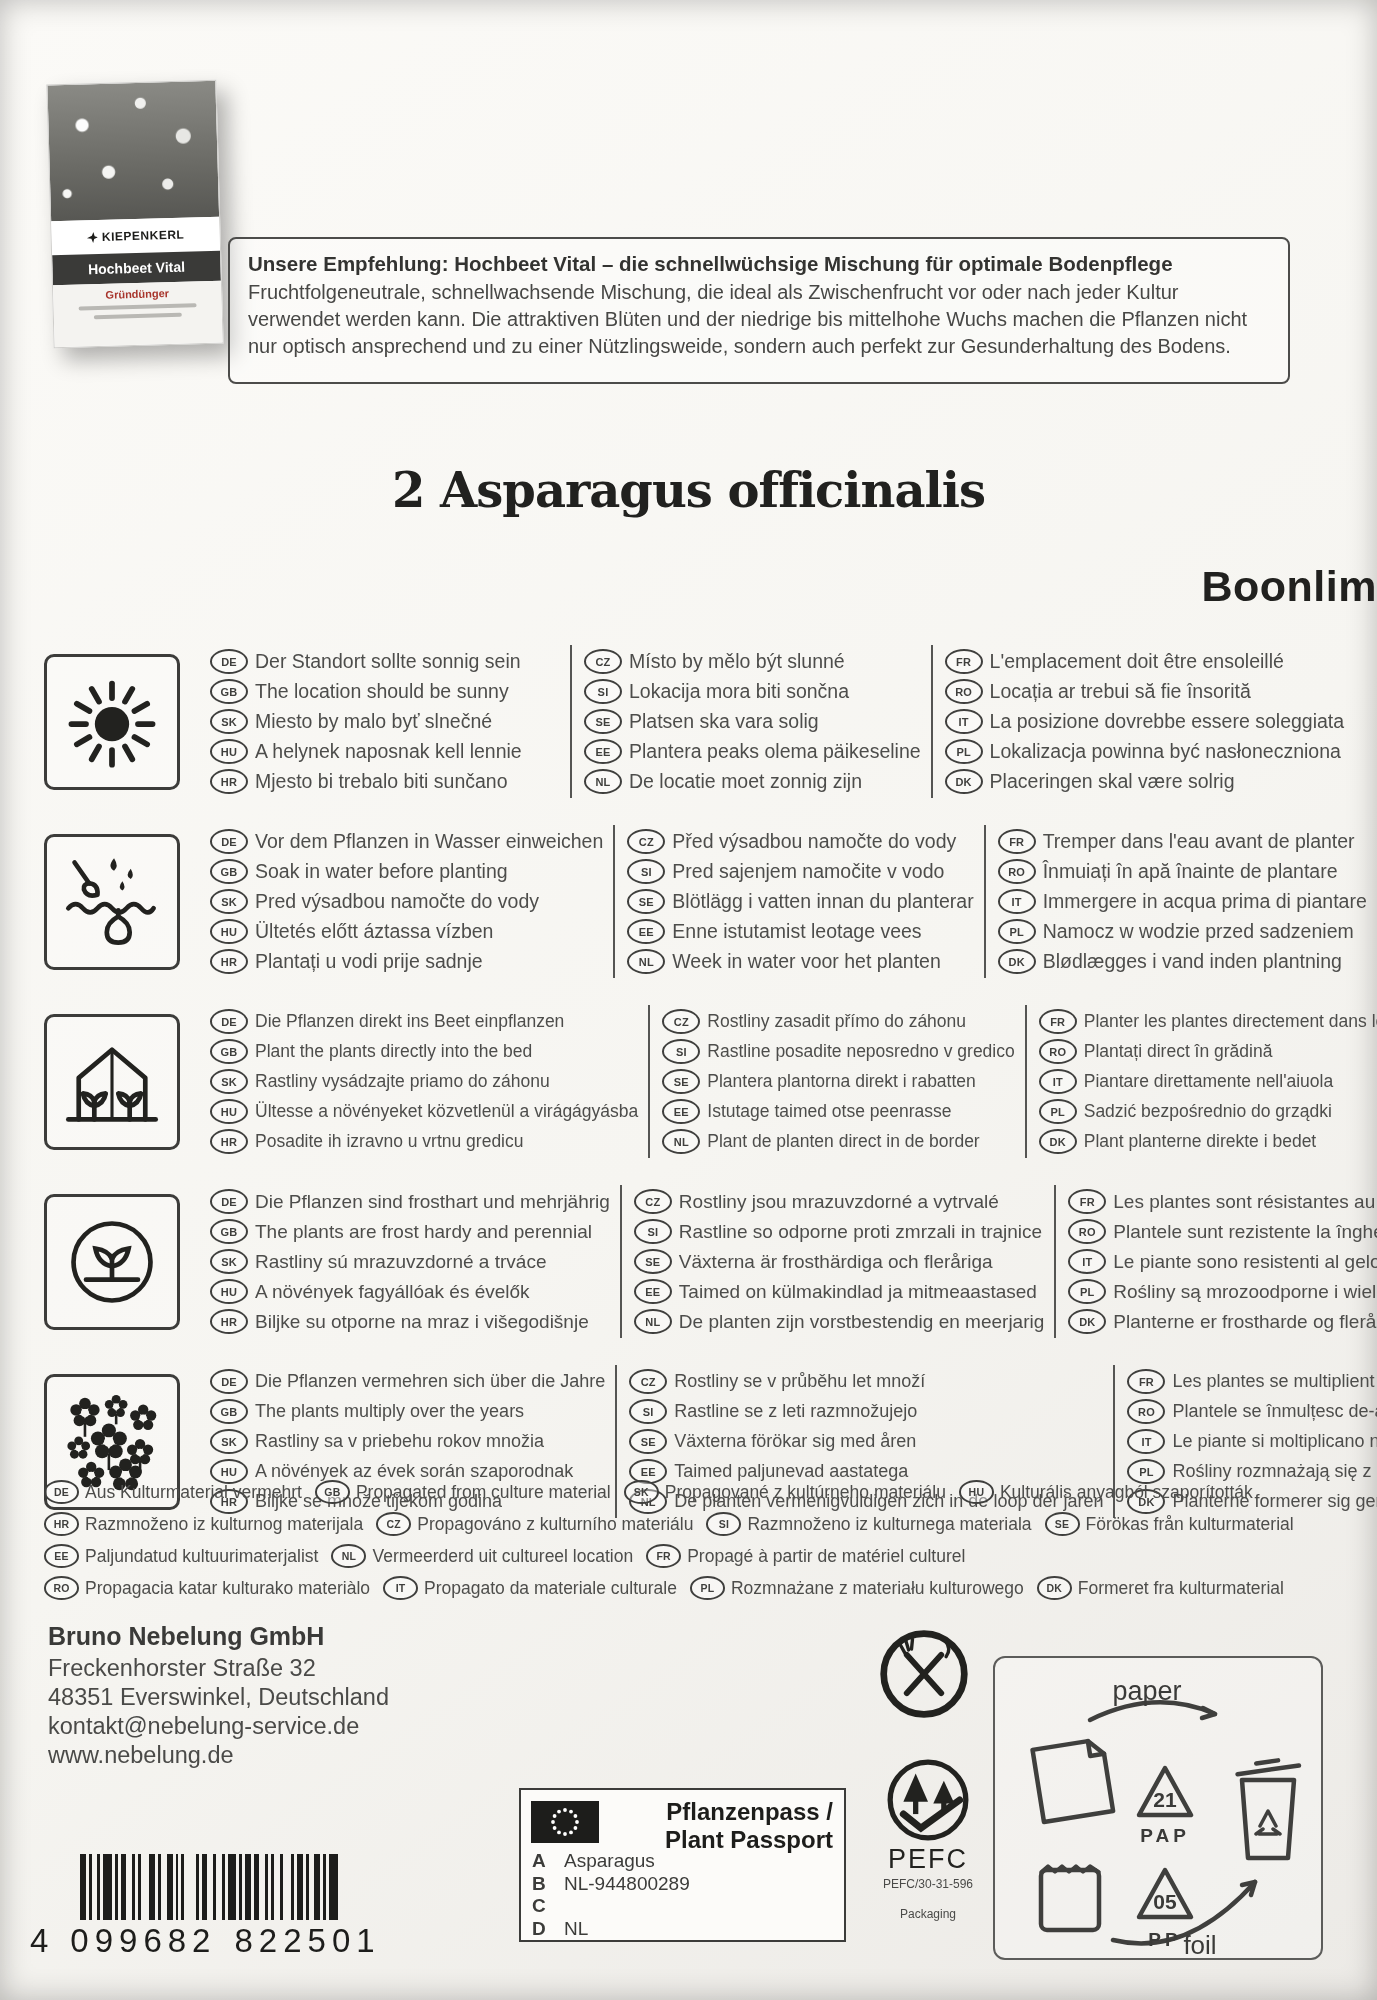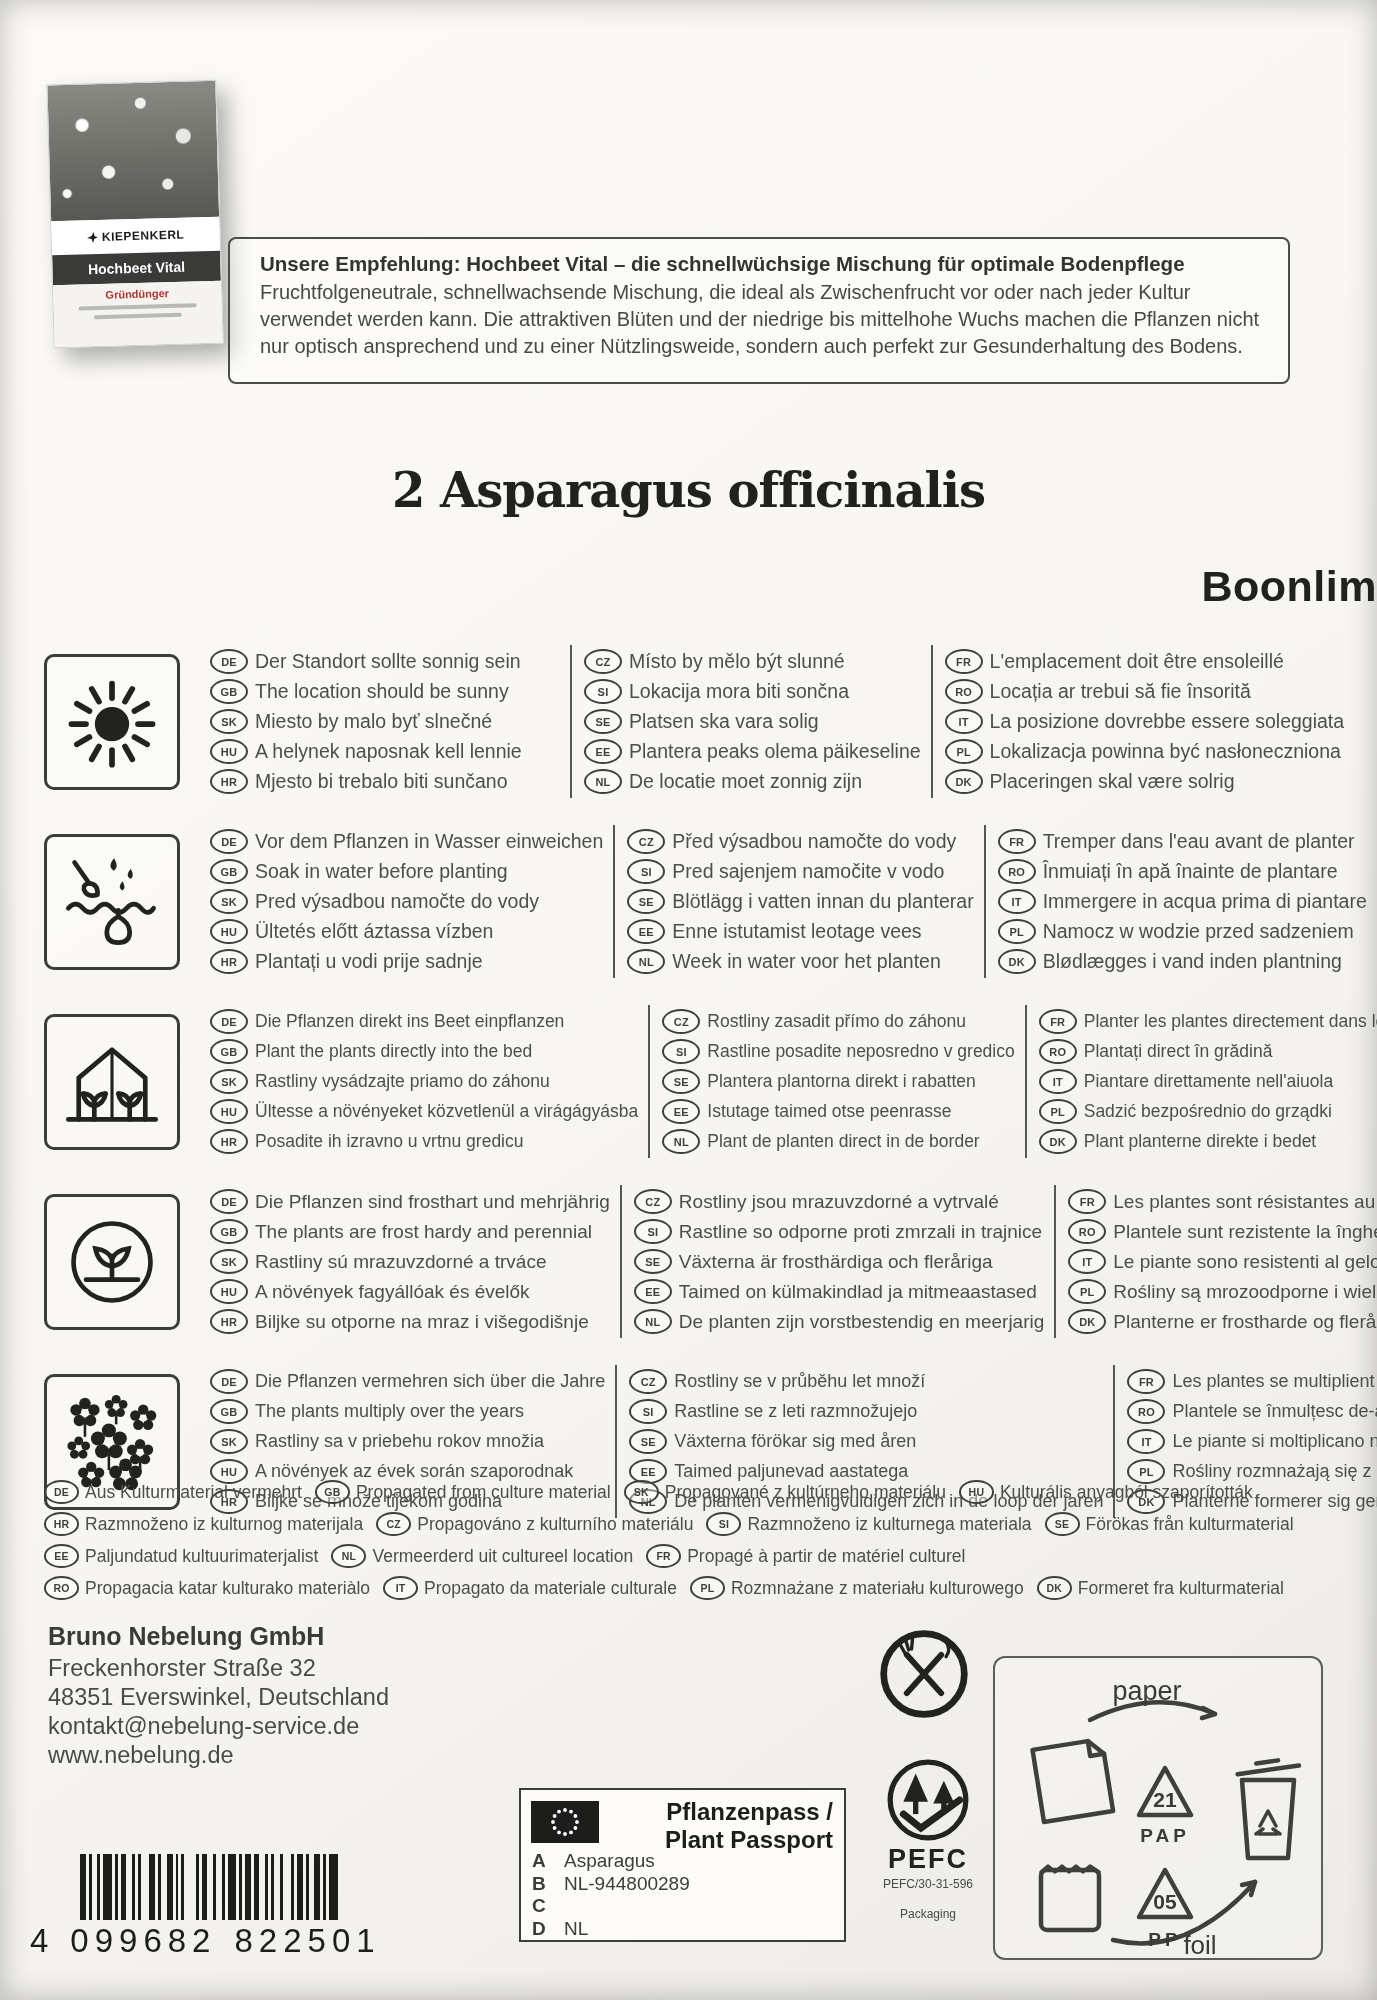--- a/index.html
+++ b/index.html
@@ -26,21 +26,21 @@
     font-weight:700;font-size:12px;letter-spacing:.5px;color:#1c1c1a;}
   .thumb-bird{width:11px;height:11px;background:#1c1c1a;clip-path:polygon(0 55%,45% 35%,60% 0,70% 40%,100% 50%,65% 65%,55% 100%,40% 62%);}
   .thumb-name{flex:0 0 30px;background:#3a3a38;color:#fff;display:flex;align-items:center;justify-content:center;
     font-weight:700;font-size:14px;}
   .thumb-sub{flex:1;background:#f4f3f0;display:flex;flex-direction:column;align-items:center;padding-top:5px;gap:5px;}
   .thumb-sub .red{color:#a8352c;font-size:11px;font-weight:700;}
   .thumb-line{width:70%;height:4px;background:#b9b8b4;border-radius:2px;}
   .thumb-line.short{width:52%;}
   
   .reco{position:absolute;left:228px;top:237px;width:1062px;height:147px;box-sizing:border-box;
-    border:2.5px solid #4c4c4a;border-radius:8px;padding:13px 22px 10px 30px;background:rgba(255,255,255,.35);}
+    border:2.5px solid #4c4c4a;border-radius:8px;padding:13px 22px 10px 18px;background:rgba(255,255,255,.35);}
   .reco-title{font-size:20.5px;font-weight:700;color:#333331;margin-bottom:3px;}
   .reco-body{font-size:20px;line-height:1.36;color:#474745;}
   
   .page-title{position:absolute;left:0;right:0;top:466px;text-align:center;
     font-family:"DejaVu Serif",serif;font-weight:700;font-size:48px;line-height:1;
     color:#21211f;letter-spacing:-1px;}
   .variety{position:absolute;left:0;right:0;top:562px;text-align:right;
     font-weight:700;font-size:43px;color:#21211f;letter-spacing:.5px;}
   
   .rows{position:absolute;left:44px;top:645px;width:1294px;display:flex;flex-direction:column;gap:27px;}
@@ -83,21 +83,21 @@
     border:2.5px solid #3c3c3a;background:#fcfbf9;}
   .eu-flag{position:absolute;left:10px;top:11px;}
   .pp-title{position:absolute;right:11px;top:8px;text-align:right;font-size:24px;font-weight:700;
     line-height:1.18;color:#1d1d1b;}
   .pp-rows{position:absolute;left:11px;top:60px;right:10px;}
   .pp-row{display:flex;font-size:19px;line-height:22.5px;color:#3c3c3a;}
   .pp-key{width:32px;font-weight:700;}
   
   .nofood{position:absolute;left:876px;top:1626px;}
   .pefc{position:absolute;left:862px;top:1756px;width:132px;text-align:center;color:#22221f;}
-  .pefc-name{font-weight:700;font-size:27px;letter-spacing:2px;margin-top:-4px;}
+  .pefc-name{font-weight:400;font-size:27px;letter-spacing:2px;margin-top:-4px;}
   .pefc-lic{font-size:12px;color:#4a4a48;margin-top:2px;}
   .pefc-cap{font-size:12px;color:#4a4a48;margin-top:16px;}
   
   .recycle{position:absolute;left:993px;top:1656px;width:330px;height:304px;box-sizing:border-box;
     border:2.5px solid #5c5c5a;border-radius:12px;background:rgba(255,255,255,.25);}
   .recycle svg{display:block;}
   .svg-label{font-family:"Liberation Sans",sans-serif;}
 </style>
 </head>
 <body>

